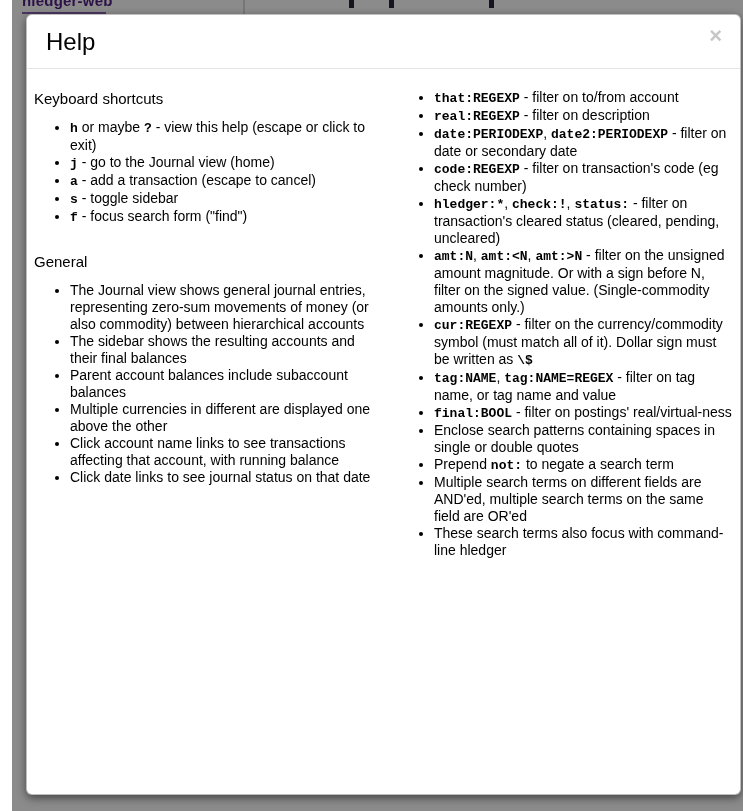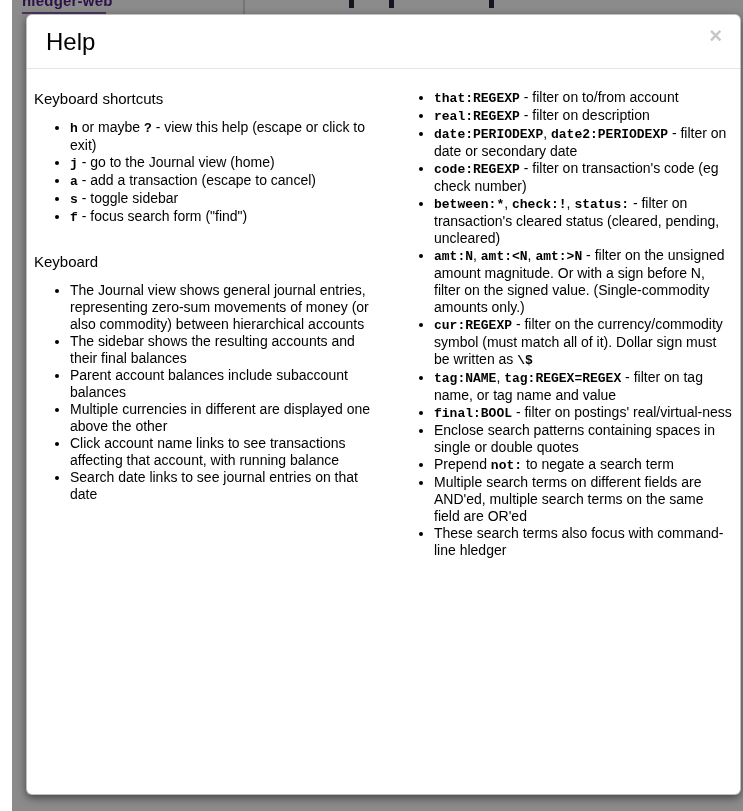--- a/index.html
+++ b/index.html
@@ -113,40 +113,40 @@
     <div class="modal-body">
       <div class="col col-left">
           <h3 class="section-heading">Keyboard shortcuts</h3>
           <ul class="help-list">
             <li><code>h</code> or maybe <code>?</code> - view this help (escape or click to exit)</li>
             <li><code>j</code> - go to the Journal view (home)</li>
             <li><code>a</code> - add a transaction (escape to cancel)</li>
             <li><code>s</code> - toggle sidebar</li>
             <li><code>f</code> - focus search form ("find")</li>
           </ul>
-          <h3 class="section-heading">Keyboard</h3>
+          <h3 class="section-heading">General</h3>
           <ul class="help-list">
             <li>The Journal view shows general journal entries, representing zero-sum movements of money (or also commodity) between hierarchical accounts</li>
             <li>The sidebar shows the resulting accounts and their final balances</li>
             <li>Parent account balances include subaccount balances</li>
             <li>Multiple currencies in different are displayed one above the other</li>
             <li>Click account name links to see transactions affecting that account, with running balance</li>
-            <li>Search date links to see journal entries on that date</li>
+            <li>Click date links to see journal status on that date</li>
           </ul>
         </div>
       <div class="col col-right">
           <ul class="help-list">
             <li><code>that:REGEXP</code> - filter on to/from account</li>
             <li><code>real:REGEXP</code> - filter on description</li>
             <li><code>date:PERIODEXP</code>, <code>date2:PERIODEXP</code> - filter on date or secondary date</li>
             <li><code>code:REGEXP</code> - filter on transaction's code (eg check number)</li>
-            <li><code>between:*</code>, <code>check:!</code>, <code>status:</code> - filter on transaction's cleared status (cleared, pending, uncleared)</li>
+            <li><code>hledger:*</code>, <code>check:!</code>, <code>status:</code> - filter on transaction's cleared status (cleared, pending, uncleared)</li>
             <li><code>amt:N</code>, <code>amt:&lt;N</code>, <code>amt:&gt;N</code> - filter on the unsigned amount magnitude. Or with a sign before N, filter on the signed value. (Single-commodity amounts only.)</li>
             <li><code>cur:REGEXP</code> - filter on the currency/commodity symbol (must match all of it). Dollar sign must be written as <code>\$</code></li>
-            <li><code>tag:NAME</code>, <code>tag:REGEX=REGEX</code> - filter on tag name, or tag name and value</li>
+            <li><code>tag:NAME</code>, <code>tag:NAME=REGEX</code> - filter on tag name, or tag name and value</li>
             <li><code>final:BOOL</code> - filter on postings' real/virtual-ness</li>
             <li>Enclose search patterns containing spaces in single or double quotes</li>
             <li>Prepend <code>not:</code> to negate a search term</li>
             <li>Multiple search terms on different fields are AND'ed, multiple search terms on the same field are OR'ed</li>
             <li>These search terms also focus with command-line hledger</li>
           </ul>
         </div>
     </div>
   </div>
 

